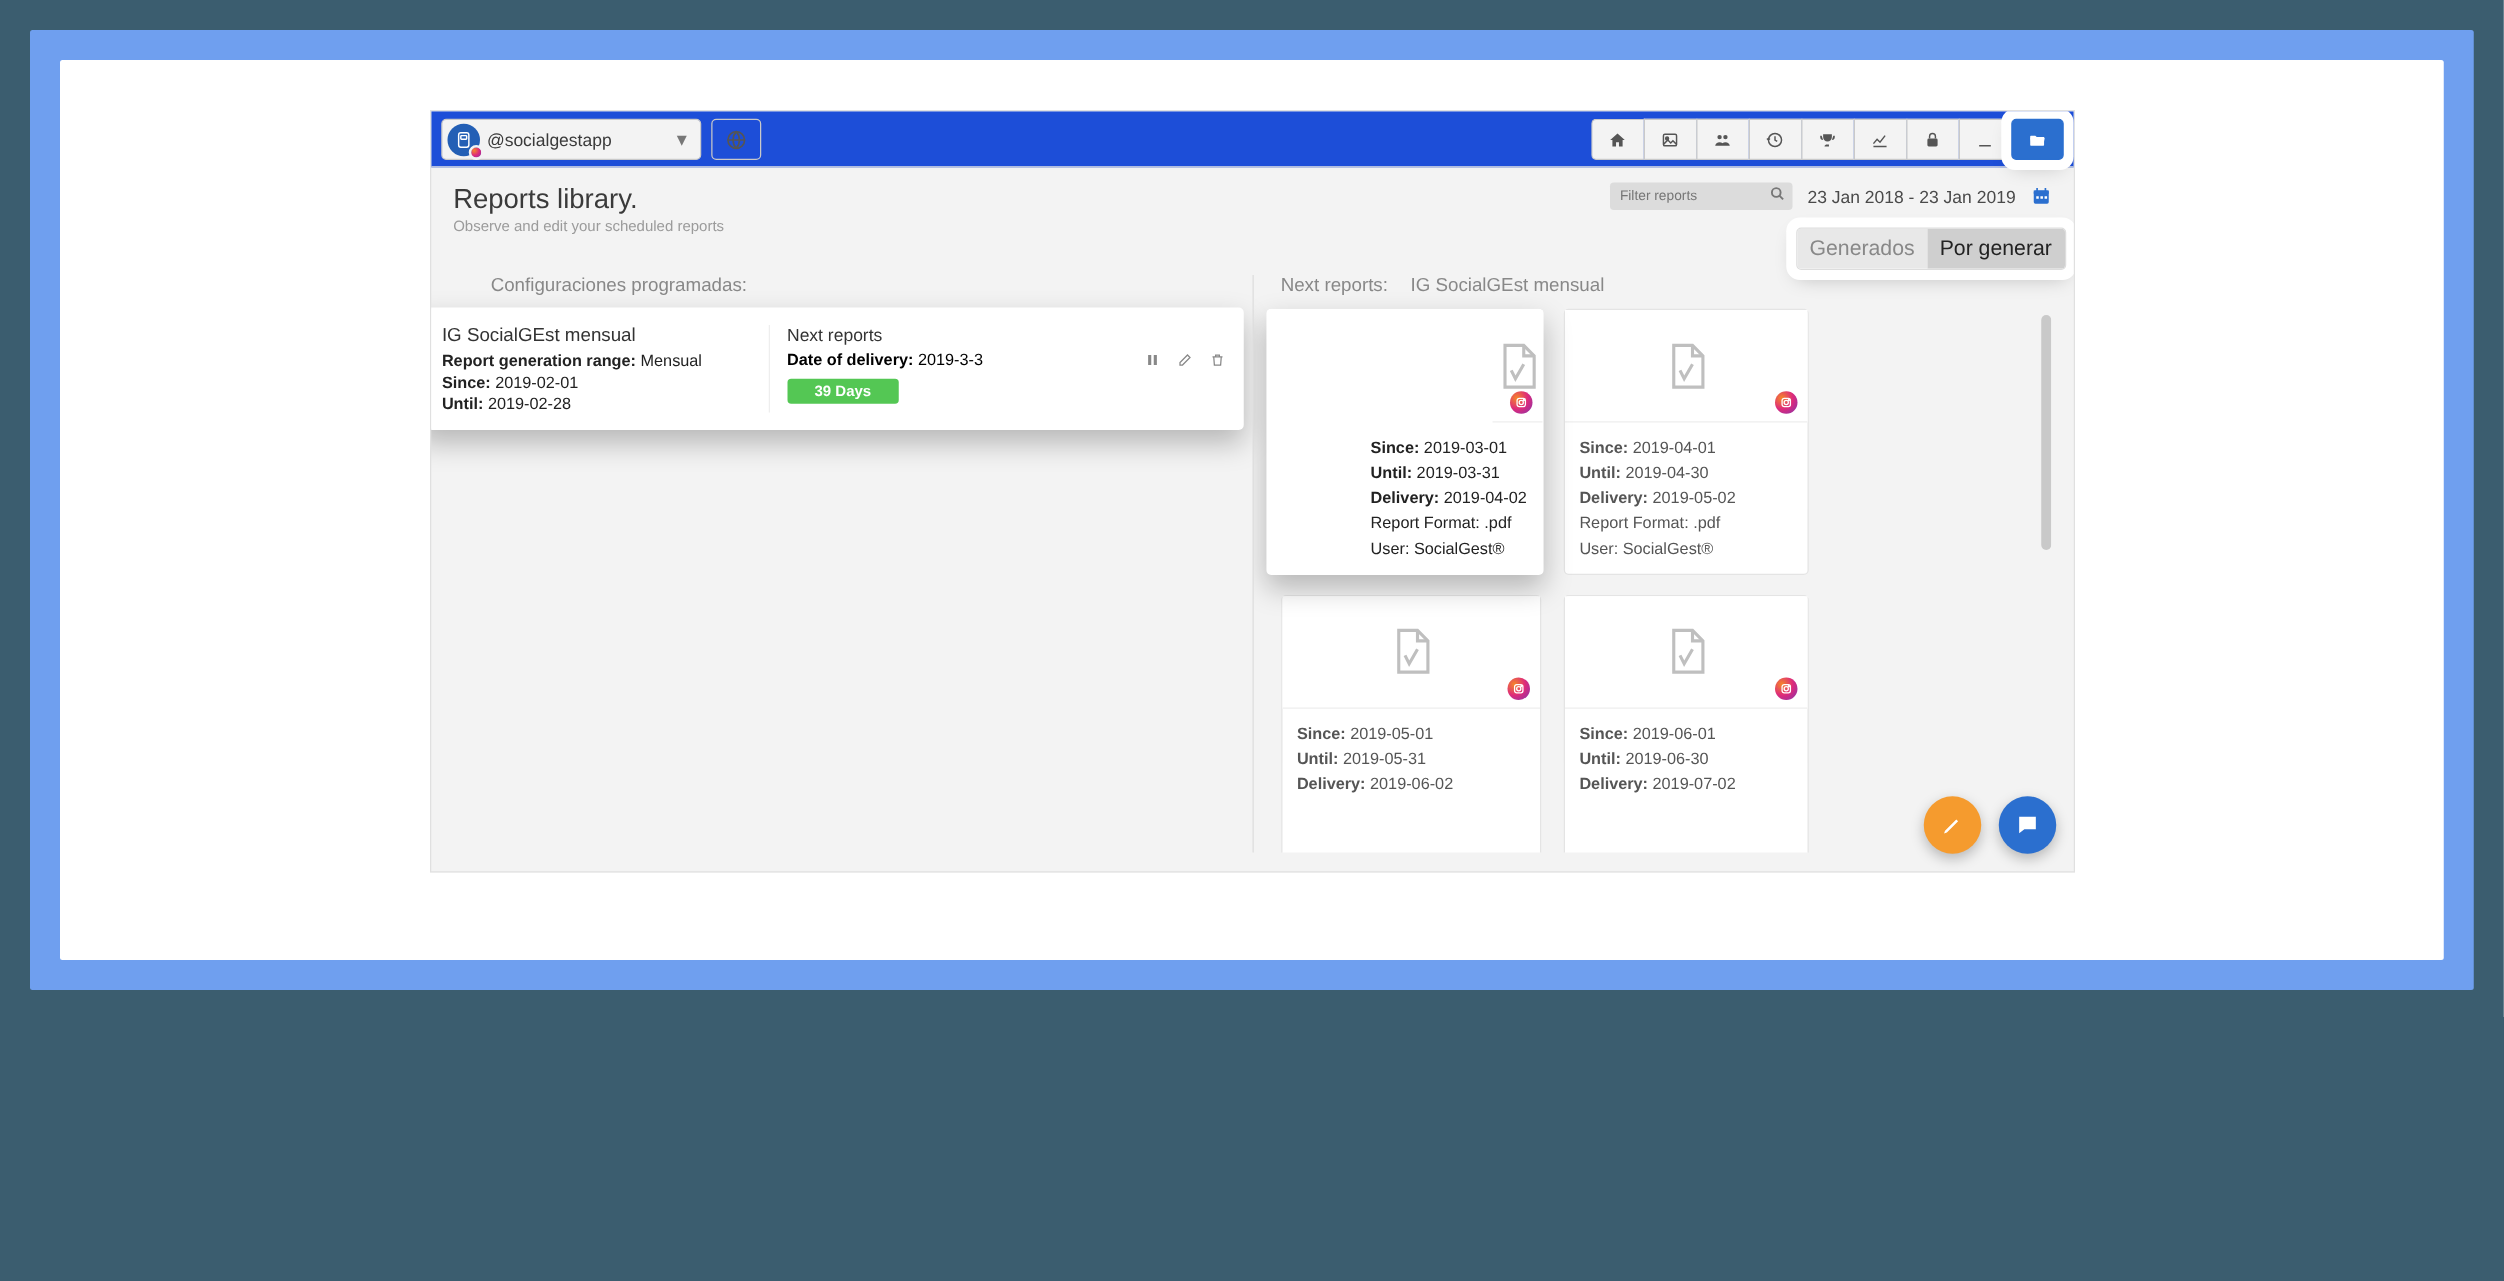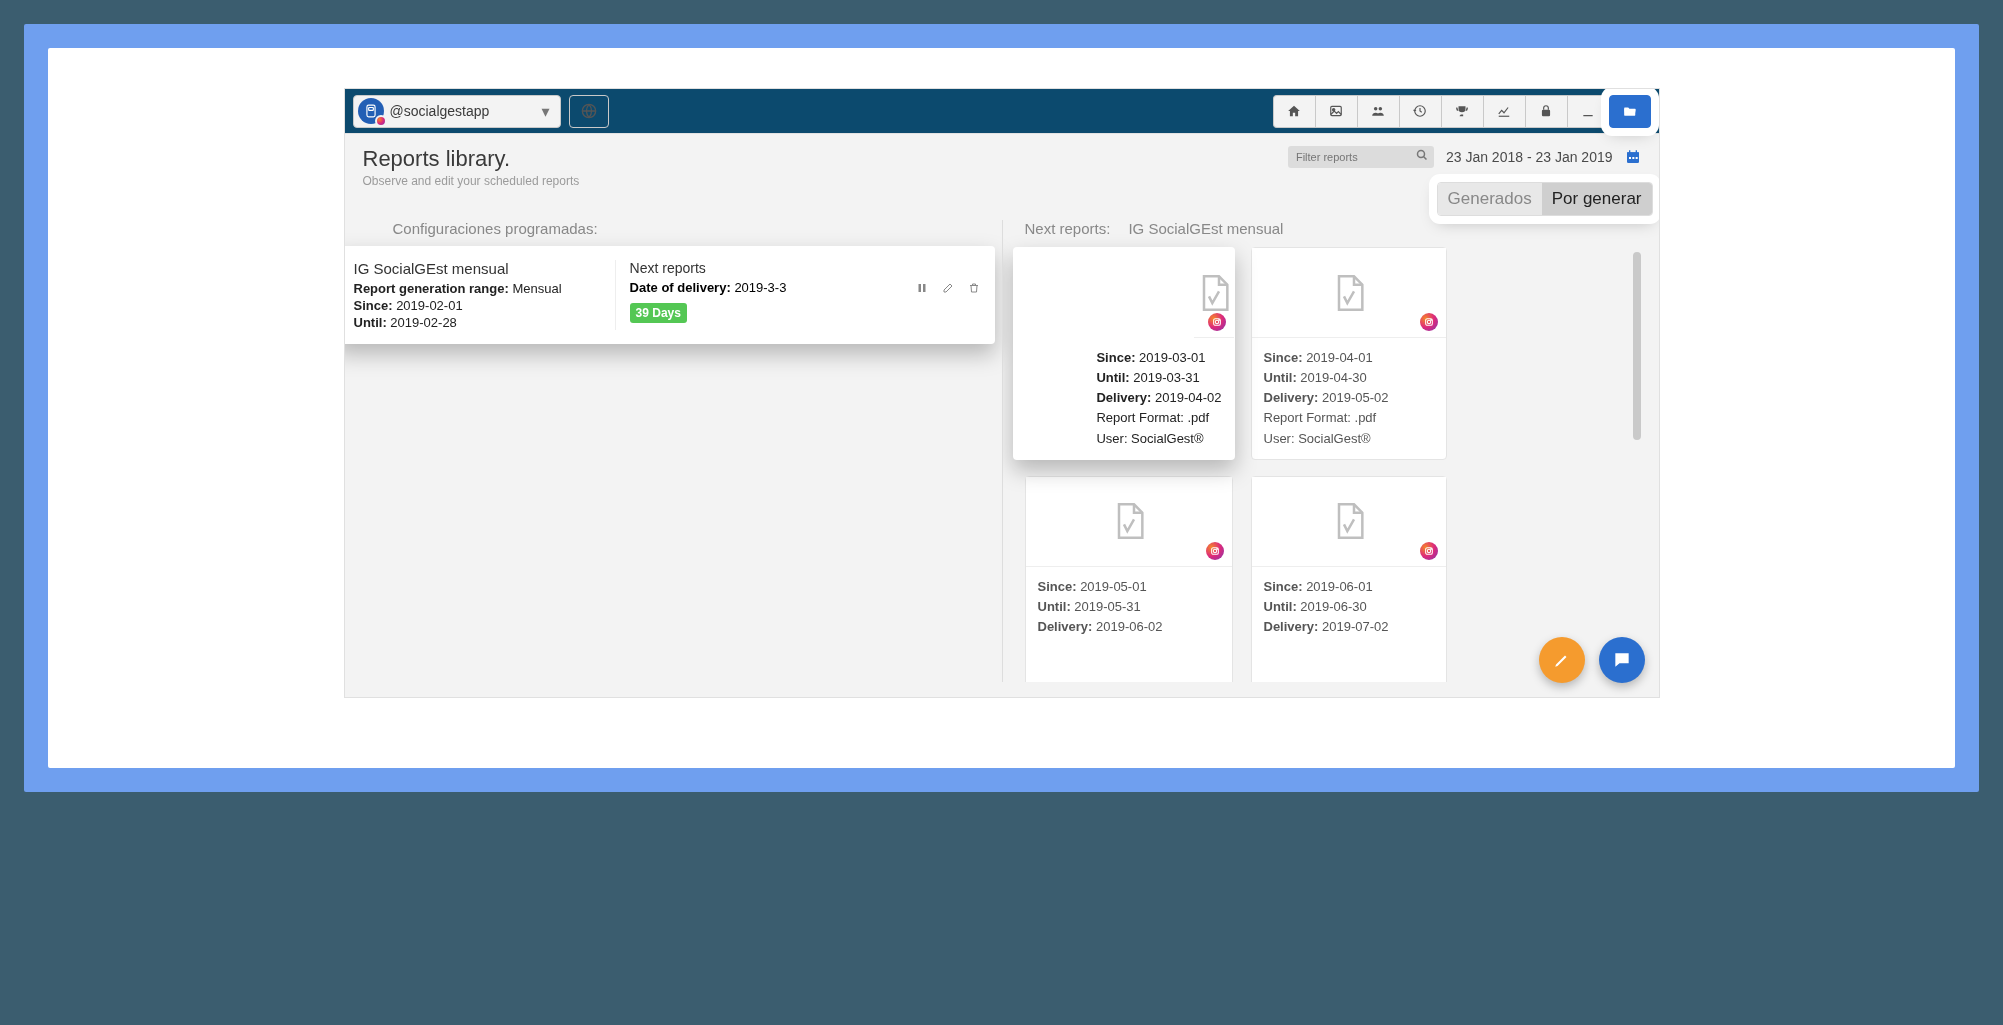--- a/index.html
+++ b/index.html
@@ -22,23 +22,22 @@
     width: 1316px;
     margin: 0 auto;
     background: #f3f3f3;
     border: 1px solid #e0e0e0;
     position: relative;
     height: 610px;
     overflow: hidden;
   }
   .topbar {
     display: flex;
-    align-items: center;
     padding: 6px 8px;
-    background: #0c4a6e;
+    background: #1d4ed8;
     border-bottom: 1px solid #e2e2e2;
     height: 45px;
     position: relative;
   }
   .account-picker {
     display: flex;
     align-items: center;
     border: 1px solid #c9c9c9;
     border-radius: 4px;
     height: 33px;
@@ -155,21 +154,21 @@
   .cfg-title { font-size:15px; color:#333; margin-bottom:4px; font-weight:400;}
   .cfg-line { font-size:13px; color:#222; margin-top:2px;}
   .cfg-line b { font-weight:700; }
   .nr-head { font-size:14px; color:#333; margin-bottom:4px;}
   .nr-row { display:flex; align-items:center; gap:14px; font-size:13px;}
   .actions .ibtn { color:#888; cursor:pointer; }
   .actions { display:flex; gap:14px; margin-left:auto; }
   .days-badge {
     display:inline-block; margin-top:8px;
     background:#54c754; color:#fff; font-size:12px; font-weight:700;
-    padding:3px 6px; border-radius:3px;
+    padding:3px 22px; border-radius:3px;
   }
 
   .cards-grid {
     display:grid; grid-template-columns: 208px 196px; gap: 16px 18px;
     align-content: start;
     padding-right: 8px;
     height: 100%;
   }
   .report-card {
     background:#fff; border:1px solid #e4e4e4; border-radius:4px;

